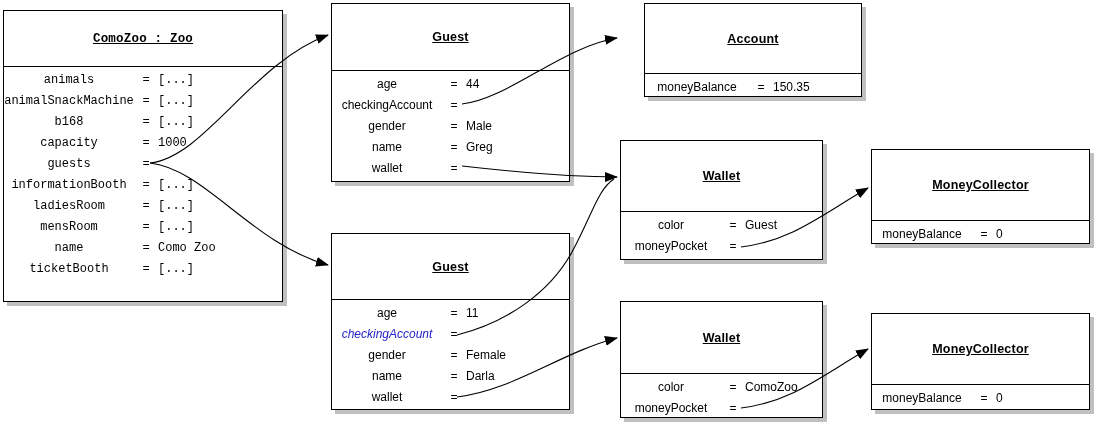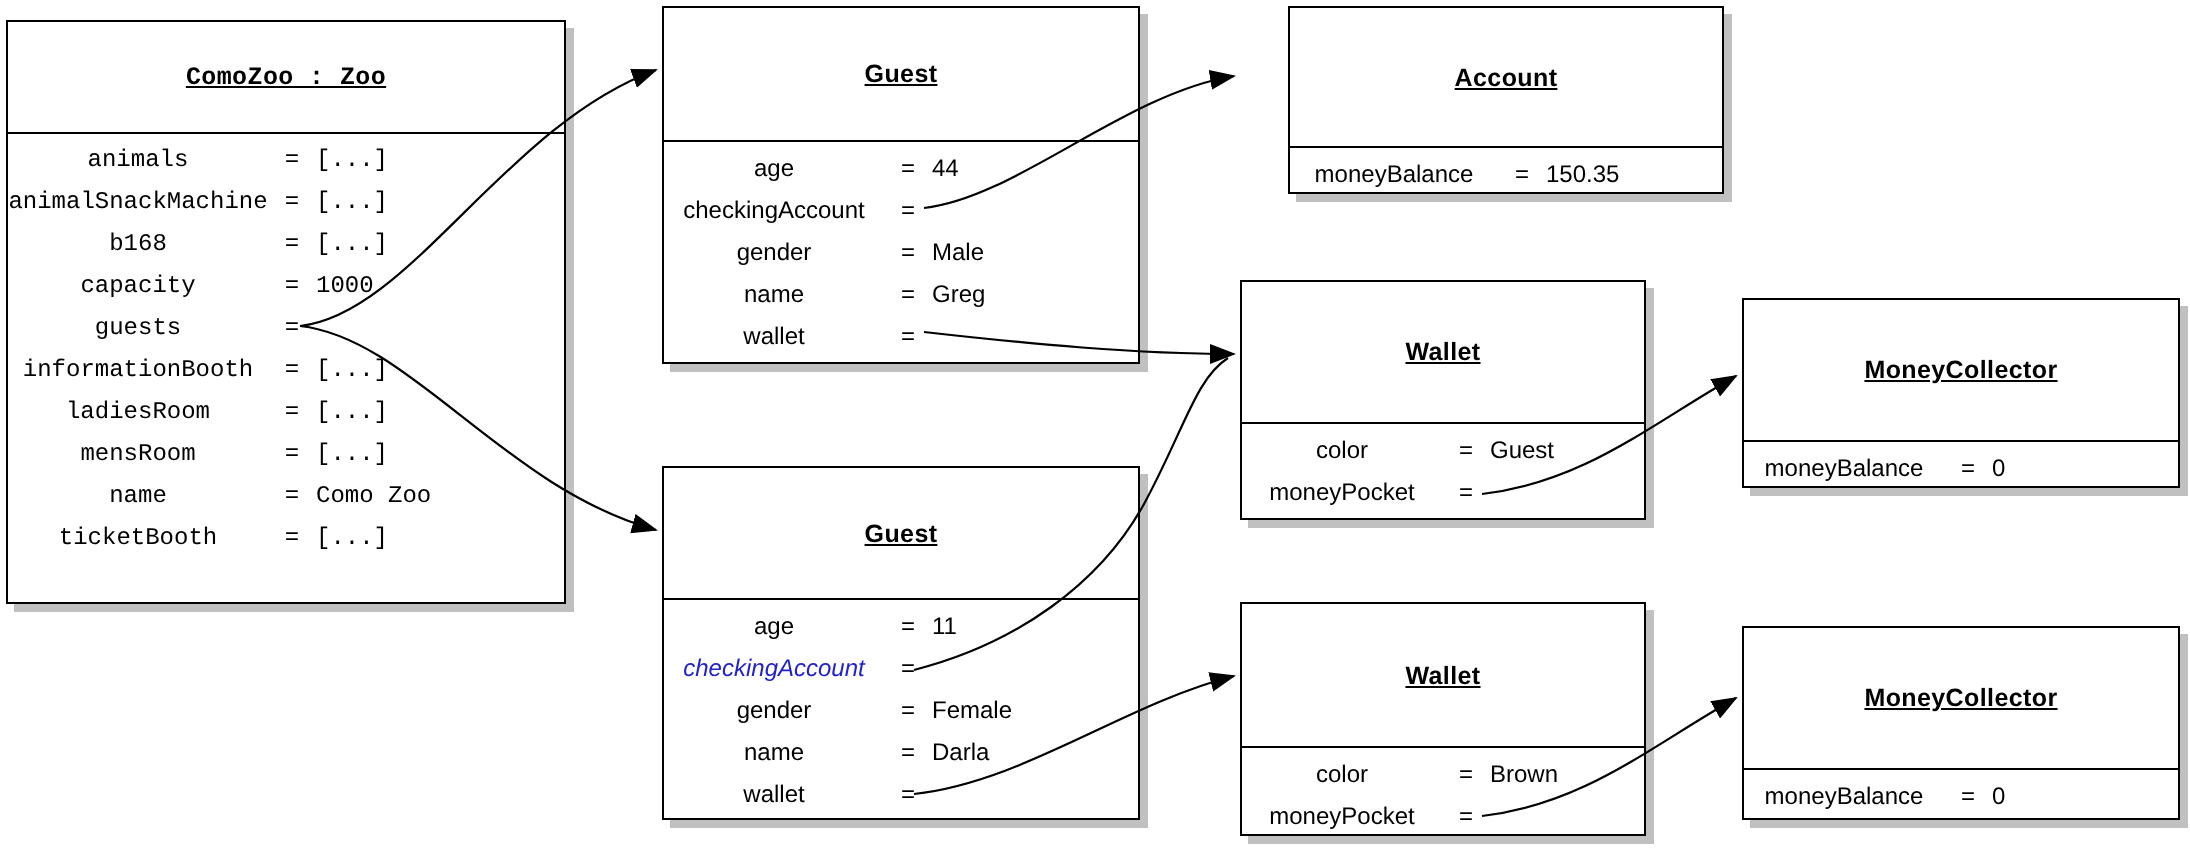--- a/index.html
+++ b/index.html
@@ -204,21 +204,21 @@
       </div>
     </div>
   </div>
 
   <div class="obj" style="left:620px;top:301px;width:203px;height:117px;--lbl:100px;">
     <div class="obj-title" style="height:71px;">Wallet</div>
     <div class="fields">
       <div class="row">
         <span class="lbl">color</span>
           <span class="eq">=</span>
-          <span class="val">Brown</span>
+          <span class="val">ComoZoo</span>
       </div>
       <div class="row">
         <span class="lbl">moneyPocket</span>
           <span class="eq">=</span>
           <span class="val"></span>
       </div>
     </div>
   </div>
 
   <div class="obj" style="left:871px;top:313px;width:219px;height:97px;--lbl:100px;">

